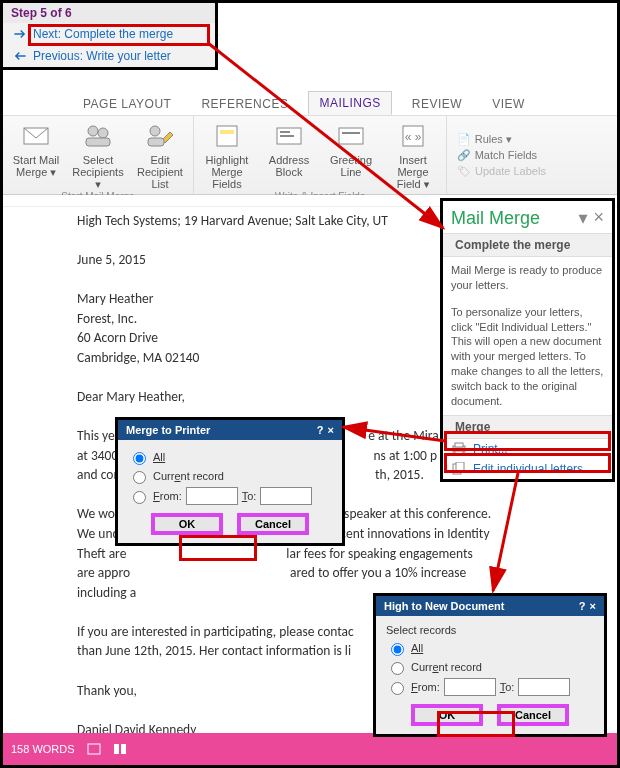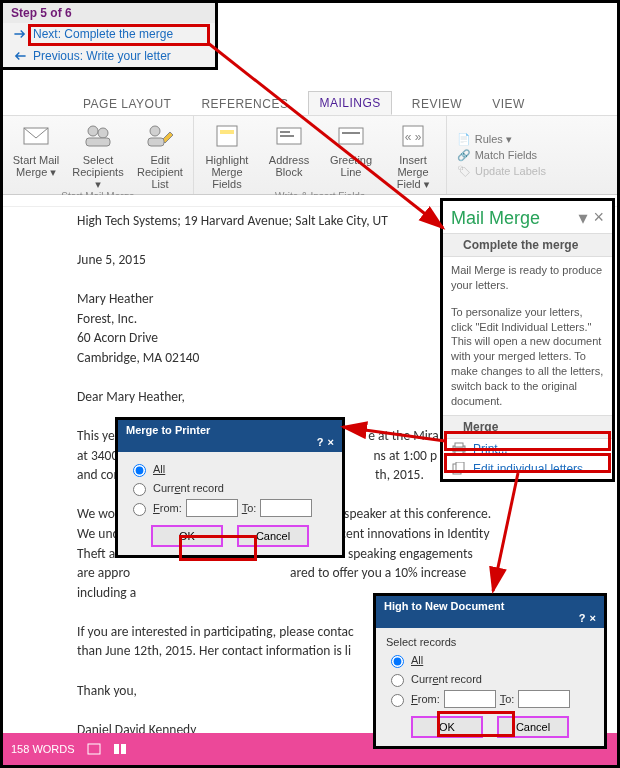--- a/index.html
+++ b/index.html
@@ -25,34 +25,34 @@
   .rgroup-label { text-align:center; font-size:10px; color:#888; padding:1px 0 2px;}
   .side-items { display:flex; flex-direction:column; justify-content:center; padding:4px 10px; gap:3px; font-size:11px; color:#777;}
   .side-items div { display:flex; align-items:center; gap:4px;}
   
   .doc { position:absolute; left:14px; top:202px; right:0; bottom:20px; padding:6px 6px 6px 60px; font-family:Calibri, sans-serif; font-size:13.5px; color:#333; line-height:1.45;}
   .ruler { position:absolute; left:0; top:192px; right:0; height:12px; background:#fff; border-bottom:1px solid #eee;}
   
   .taskpane { position:absolute; right:2px; top:195px; width:175px; border:3px solid #000; background:#fff; z-index:40;}
   .tp-title { color:#29a35a; font-size:18px; padding:6px 8px 4px; display:flex; align-items:center;}
   .tp-title .pinclose { margin-left:auto; display:flex; gap:6px; color:#888;}
-  .tp-section { background:#f0f0f0; border-top:1px solid #ddd; border-bottom:1px solid #ddd; padding:4px 20px; font-weight:bold; color:#555;}
+  .tp-section { background:#f0f0f0; border-top:1px solid #ddd; border-bottom:1px solid #ddd; padding:4px 12px; font-weight:bold; color:#555;}
   .tp-body { padding:6px 8px; font-size:11px; color:#555; line-height:1.35;}
   .tp-merge-item { display:flex; align-items:center; gap:6px; padding:3px 8px; color:#1a6bbf; cursor:pointer;text-align:right;}
   .tp-merge-item .micon { width:16px; height:14px;}
   
   .dlg { position:absolute; border:3px solid #000; background:#eeeeee; z-index:55; font-size:11px;}
-  .dlg-title { background:#1b4e87; color:#fff; padding:4px 8px; font-weight:bold; display:flex; align-items:flex-start;flex-direction:column;}
+  .dlg-title { background:#1b4e87; color:#fff; padding:4px 8px; font-weight:bold; display:flex; align-items:flex-end;}
   .dlg-title .ctrls { margin-left:auto; display:flex; gap:4px; color:#fff;}
   .dlg-body { padding:6px 10px 8px;}
   .fieldset-label { margin:2px 0 4px;}
   .opt { display:flex; align-items:center; gap:4px; margin:3px 0;}
   .opt input[type=text] { width:52px; height:18px; border:1px solid #888;}
   .dlg-buttons { display:flex; justify-content:center; gap:14px; margin-top:8px;}
-  .dlg-buttons button { width:72px; height:22px; background:#e6e6e6; border:2px solid #d946ef; cursor:pointer; font-size:11px;}
+  .dlg-buttons button { width:72px; height:22px; background:#e6e6e6; border:4px solid #d946ef; cursor:pointer; font-size:11px;font-weight:bold;}
   
   .statusbar { position:absolute; left:0; bottom:0; right:0; height:32px; background:#ec4899; color:#fff; display:flex; align-items:center; font-size:11px; padding:0 8px; gap:12px;}
   .statusbar .sicon { width:14px; height:12px; }
   
   svg.ms-icon { width:100%; height:100%; }
   .grayed { color:#bbb;}
 
   
   .arrow { position:absolute; z-index:70; pointer-events:none;}
 </style>

